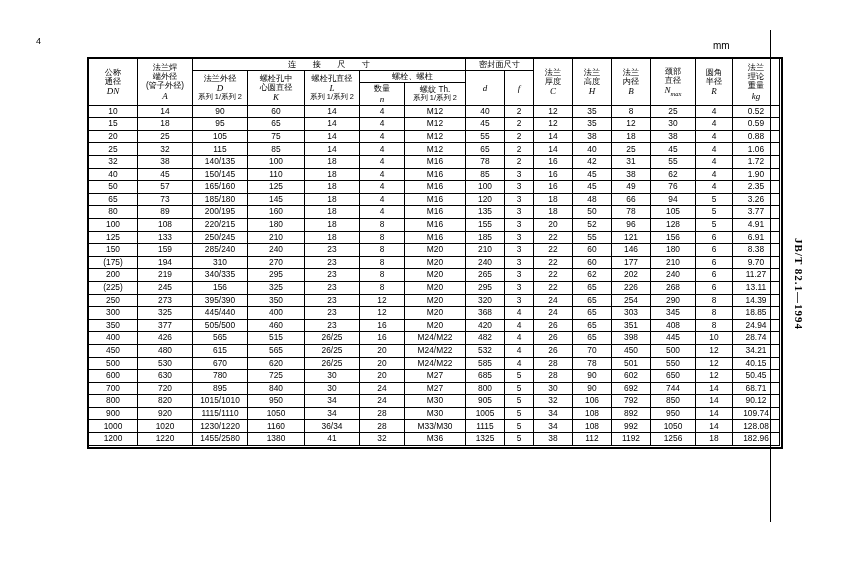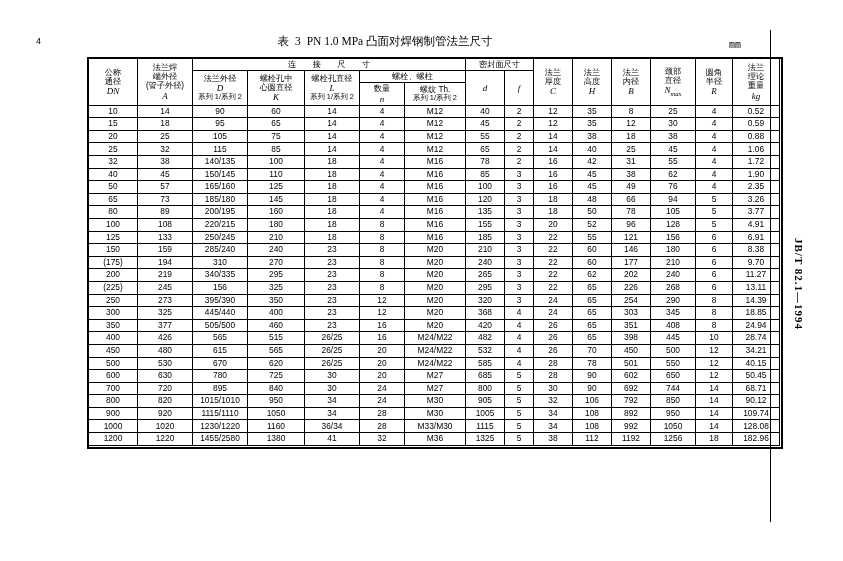--- a/index.html
+++ b/index.html
@@ -42,23 +42,23 @@
   .title{
     position:absolute;
     left:0;top:34px;width:770px;
     text-align:center;
     font-size:11.5px;
     font-family:"Liberation Serif", serif;
   }
   .title .num{margin:0 6px;}
   .unit{
     position:absolute;
-    left:722px;top:40px;
+    left:706px;top:40px;
     font-size:10px;
-    font-family:Liberation Mono, monospace;
+    font-family:Liberation Sans, sans-serif;
     padding-left:7px;
   }
   table.main{
     position:absolute;
     left:88px;top:58px;
     border-collapse:collapse;
     font-size:8.2px;
     font-family:"Liberation Sans", sans-serif;
   }
   table.main td, table.main th{
@@ -107,23 +107,20 @@
 <body>
 
 <div class="page">
 
   <div class="page-number">4</div>
 
   <div class="v-rule"></div>
 
   <div class="std-code">JB/T 82.1—1994</div>
 
-  <div class="title">
-    <span>表</span><span class="num">3</span><span>PN 1.0 MPa 凸面对焊钢制管法兰尺寸</span>
-  </div>
 
   <div class="unit">mm</div>
 
   <table class="main">
     <thead>
       <tr>
         <th class="colw1" rowspan="3">
           <div class="hdr-cn">公称</div>
           <div class="hdr-cn">通径</div>
           <div class="hdr-it">DN</div>

